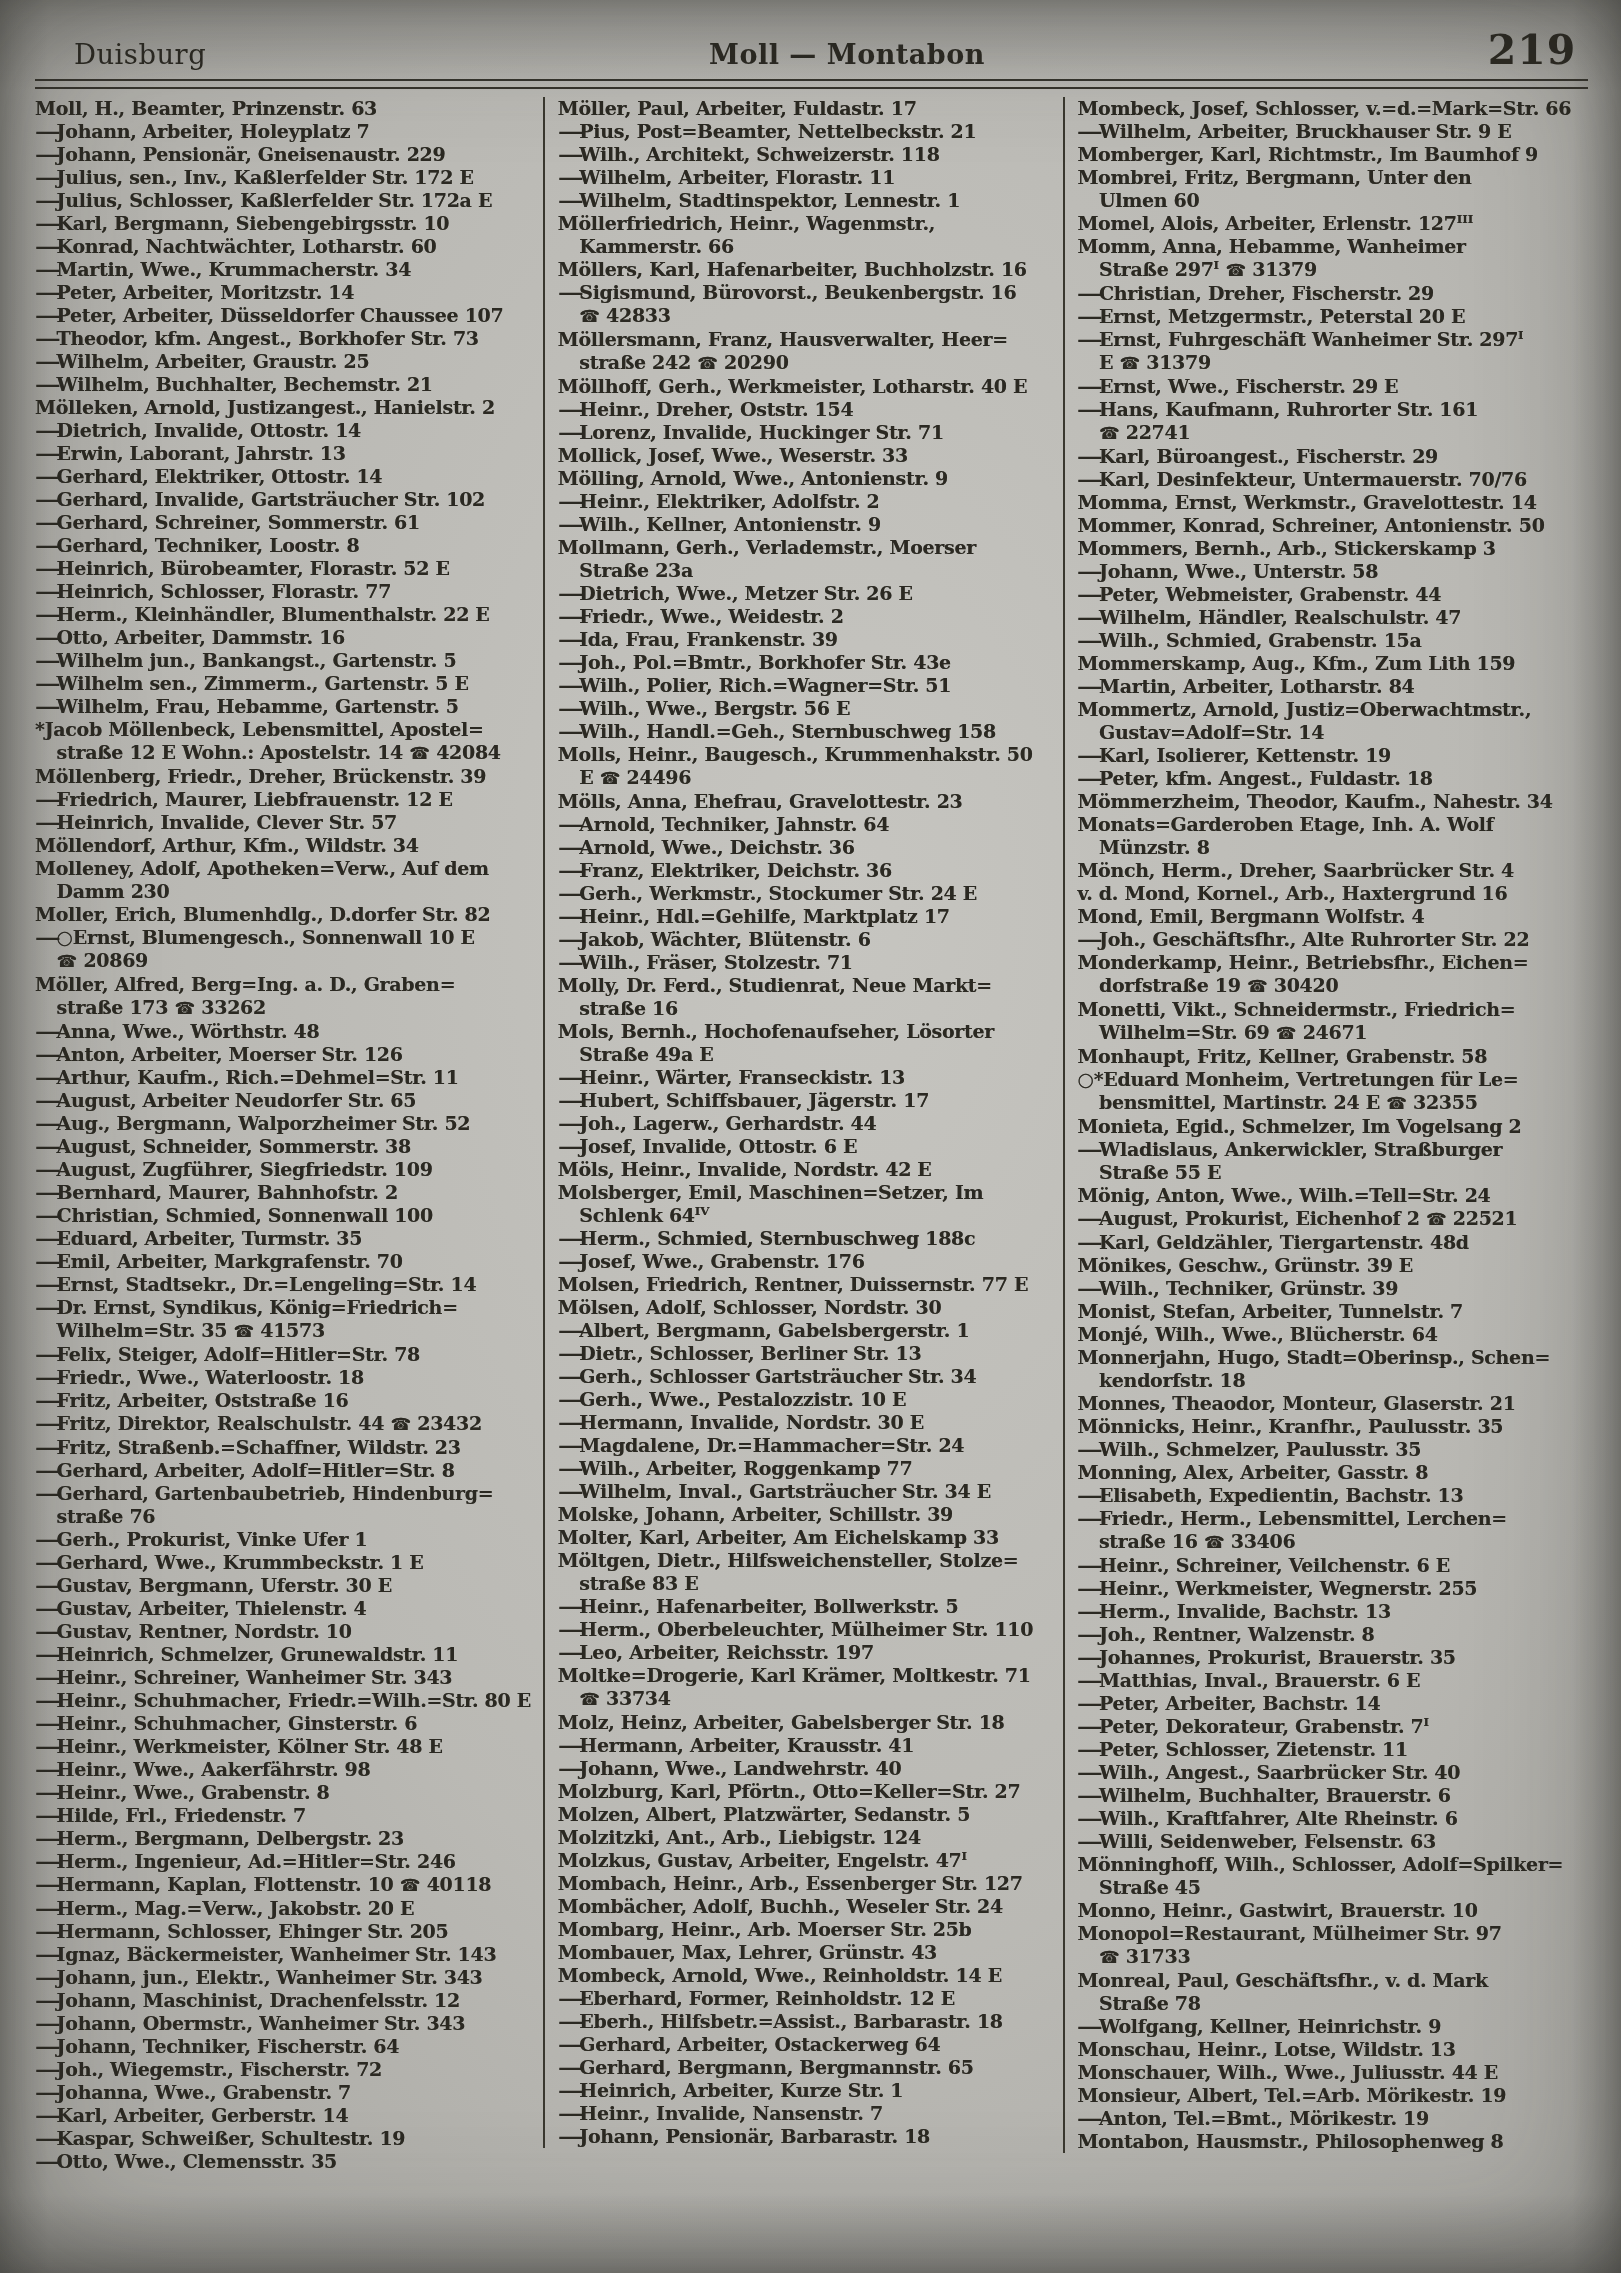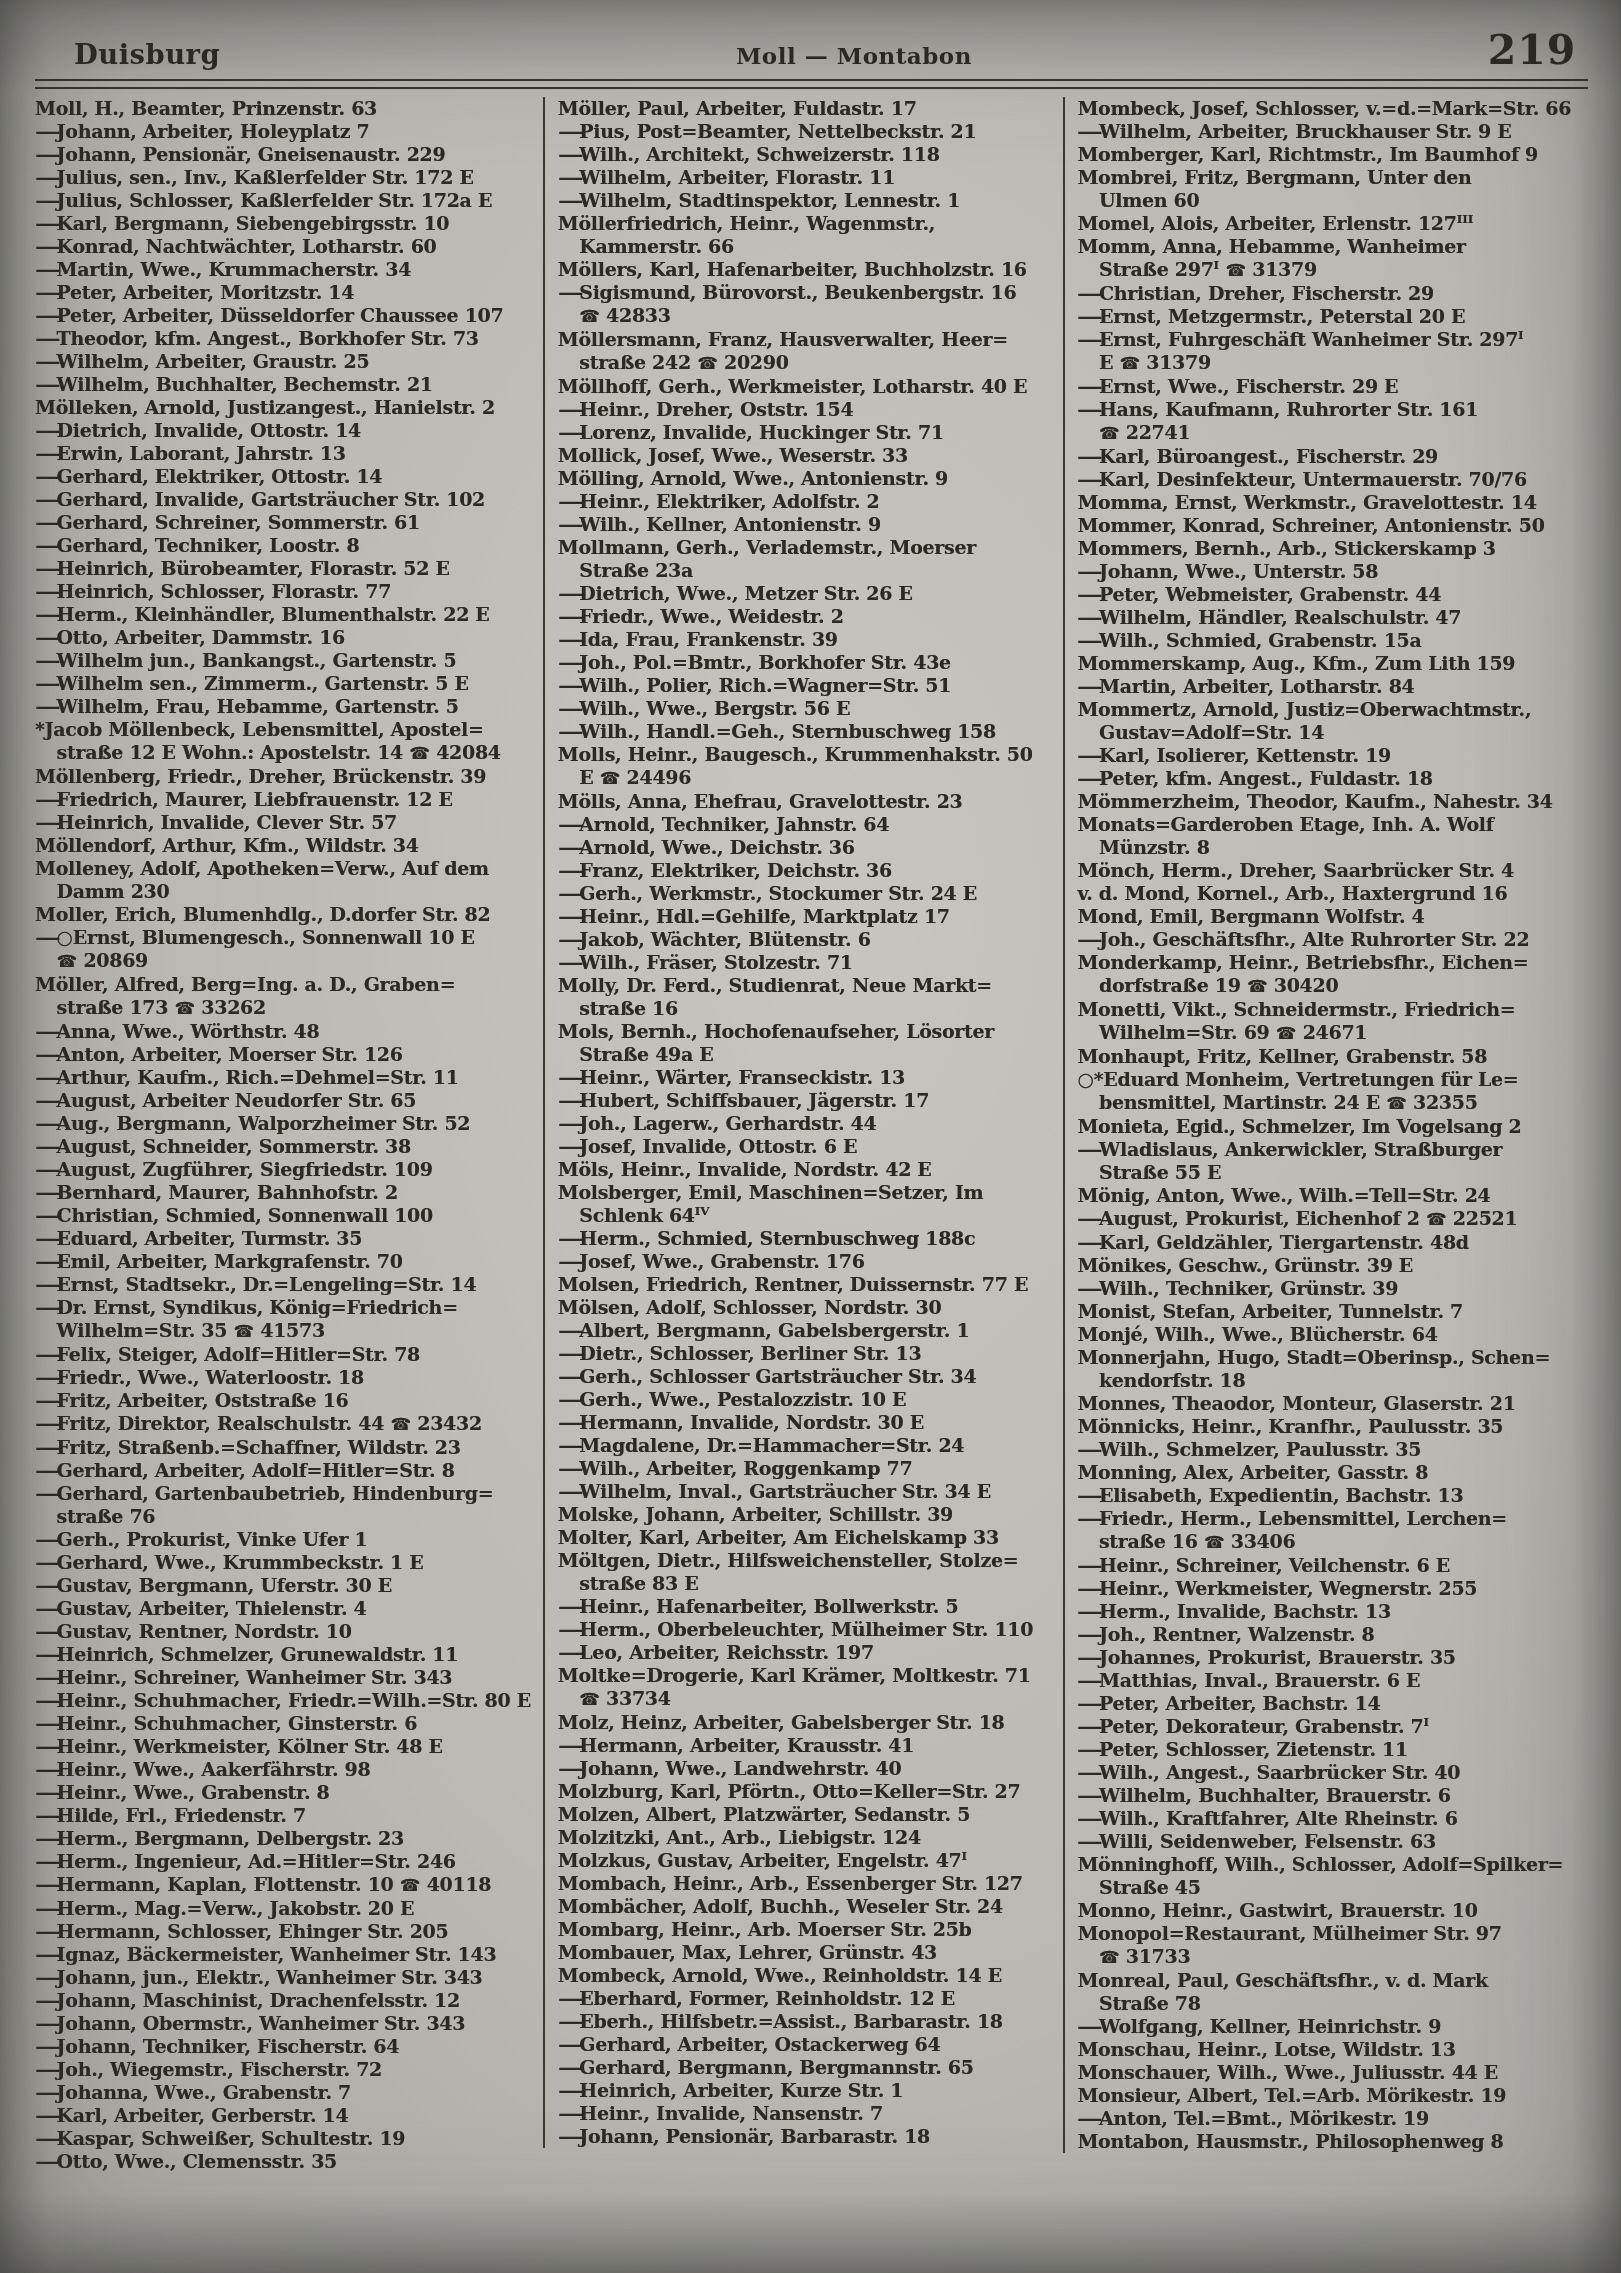--- a/index.html
+++ b/index.html
@@ -8,22 +8,22 @@
     font-family:"DejaVu Serif", serif;
     background:
       linear-gradient(90deg, rgba(30,30,28,.20) 0%, rgba(0,0,0,0) 3%, rgba(0,0,0,0) 97%, rgba(30,30,28,.22) 100%),
       linear-gradient(0deg, rgba(30,30,28,.28) 0%, rgba(0,0,0,0) 3.5%, rgba(0,0,0,0) 96%, rgba(30,30,28,.20) 100%),
       radial-gradient(ellipse at 52% 40%, #c6c5c0 0%, #bab9b4 55%, #a6a5a0 100%);
   }
   .vignette{position:absolute;inset:0;pointer-events:none;z-index:5;
     box-shadow: inset 0 0 147px rgba(40,40,35,.45), inset 0 0 24.5px rgba(60,58,50,.25);}
   .content{position:absolute;left:35px;top:23.5px;width:1553px;color:#2b2922;}
   .hdr{display:flex;align-items:baseline;padding:2px 5.9px 5.9px 2px;}
-  .hdr-left{font-size:27.4px;font-weight:bold;margin-left:37px;letter-spacing:0.5px;}
-  .hdr-center{flex:1;text-align:center;font-size:23px;font-weight:bold;letter-spacing:0.5px;}
+  .hdr-left{font-size:27.4px;font-weight:normal;margin-left:37px;letter-spacing:0.5px;}
+  .hdr-center{flex:1;text-align:center;font-size:27px;font-weight:bold;letter-spacing:0.5px;}
   .hdr-right{font-size:41px;font-weight:bold;letter-spacing:1px;margin-right:5.9px;}
   .rule{height:5.9px;border-top:2.9px solid #35332c;border-bottom:2px solid #35332c;margin-bottom:7.8px;}
   .cols{display:flex;align-items:flex-start;}
   .col{width:502px;font-size:19px;line-height:23px;font-weight:bold;
        letter-spacing:-0.3px;white-space:nowrap;
        text-shadow:0 0 0.5px rgba(43,41,34,.55);}
   .col + .col{border-left:2px solid #3a382f;padding-left:12.7px;width:499px;margin-left:6px;}
   .line{white-space:nowrap;}
   .line.ind{padding-left:21.6px;}
   .dash{display:inline-block;transform:scaleX(1.35);transform-origin:left center;margin-right:2.9px;}

